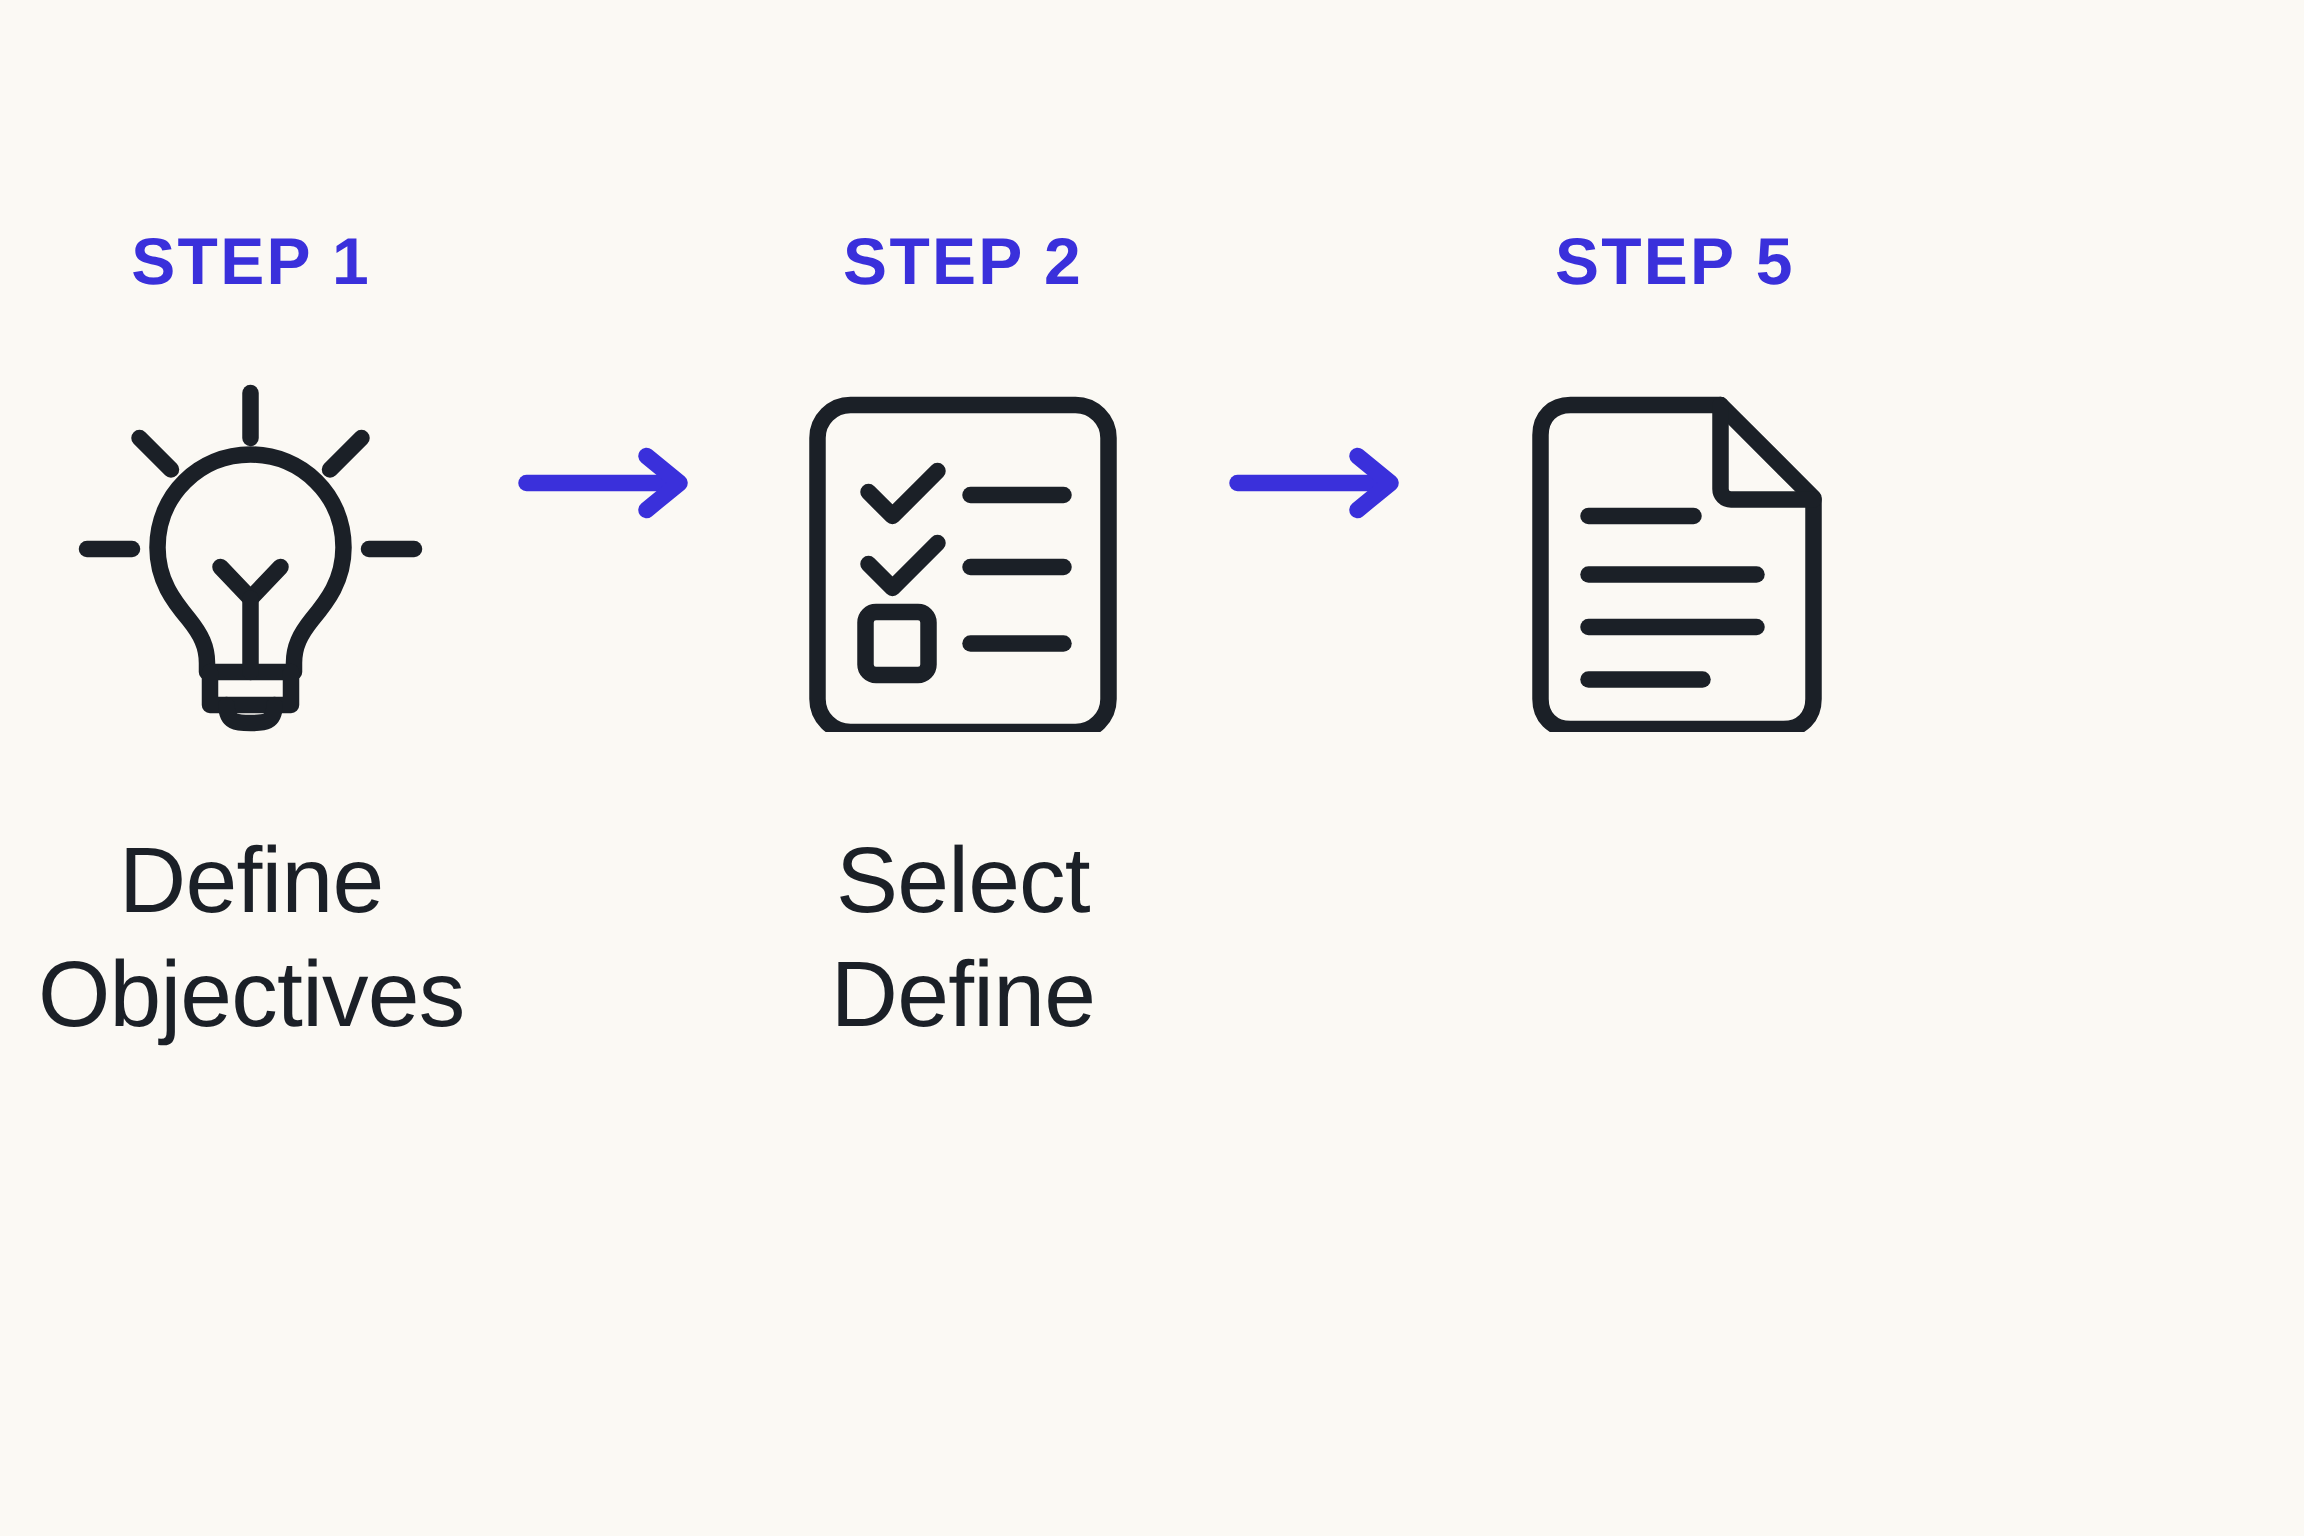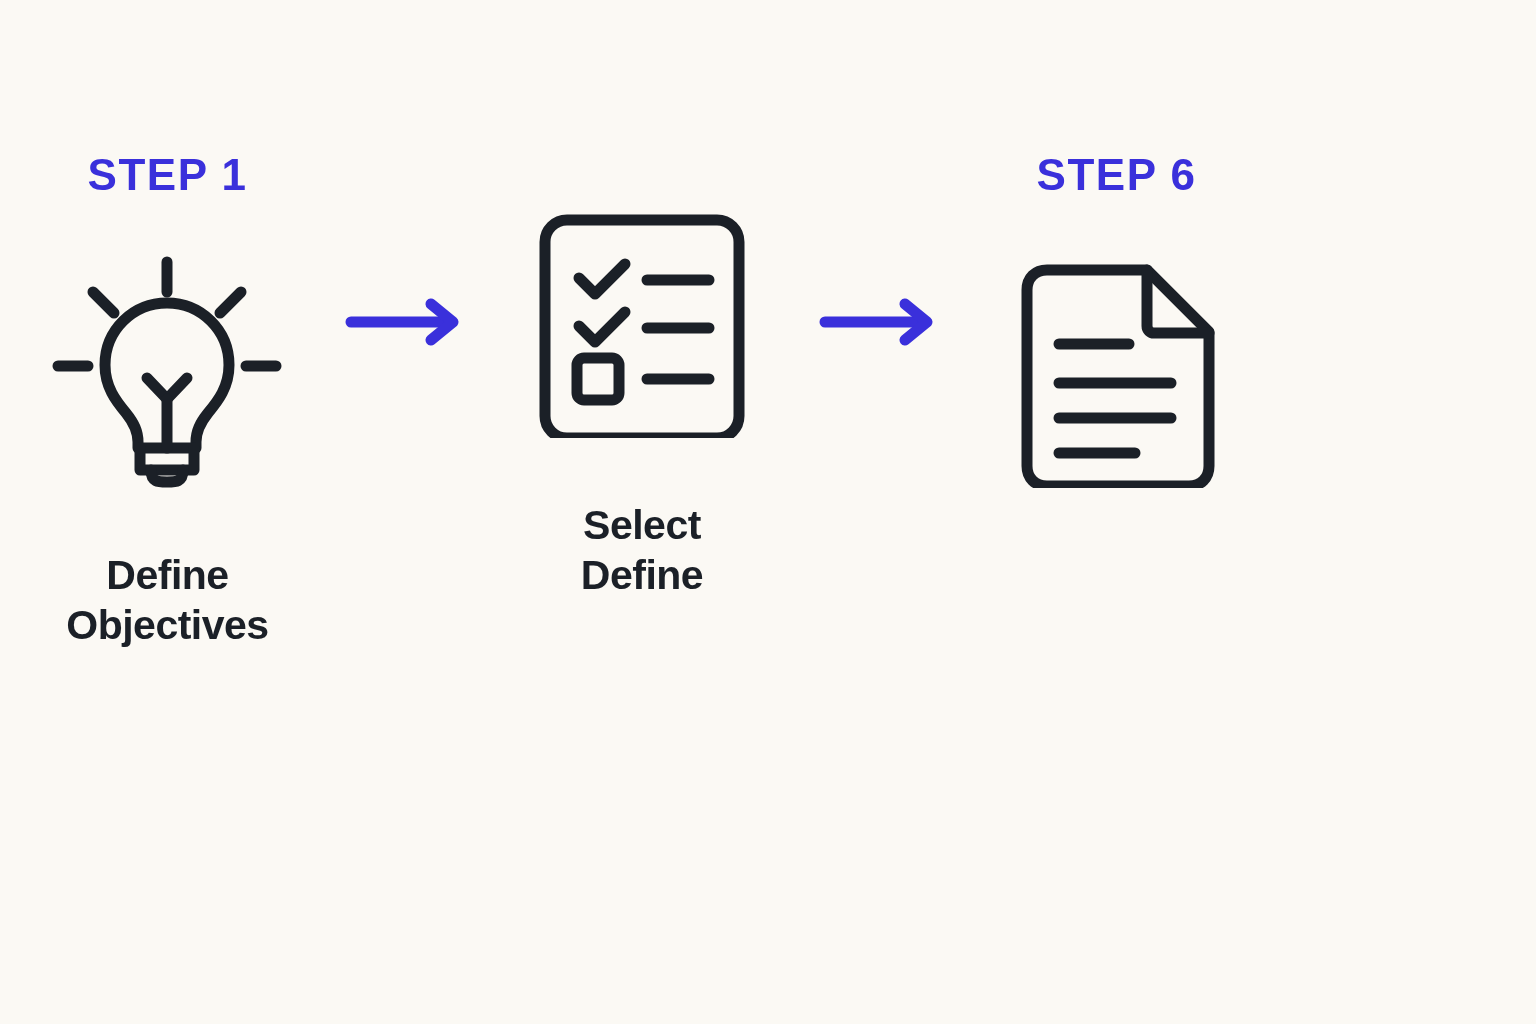--- a/index.html
+++ b/index.html
@@ -56,22 +56,22 @@
     height: 240px;
     display: flex;
     align-items: center;
     justify-content: center;
   }
   .icon-box svg {
     display: block;
   }
   .step-label {
     margin-top: 58px;
-    font-size: 41px;
-    font-weight: bold;
+    font-size: 62px;
+    font-weight: normal;
     line-height: 1.22;
     color: #1b2027;
     text-align: center;
     white-space: pre-line;
     letter-spacing: -0.5px;
   }
   .arrow-col {
     width: 150px;
     display: flex;
     align-items: center;
@@ -129,20 +129,21 @@
     <div class="arrow-col">
       <svg width="120" height="48" viewBox="0 0 120 48" fill="none" aria-hidden="true">
         <g stroke="#3a30db" stroke-width="11" stroke-linecap="round" stroke-linejoin="round" fill="none">
           <line x1="6" y1="24" x2="103" y2="24"></line>
           <path d="M86 6 L108 24 L86 42"></path>
         </g>
       </svg>
     </div>
 
     <div class="step-col">
+      <div class="step-eyebrow">STEP 2</div>
       <div class="icon-box">
         <svg width="206" height="232" viewBox="0 0 206 232" fill="none" aria-hidden="true">
           <g stroke="#1b2027" stroke-width="11" stroke-linecap="round" stroke-linejoin="round" fill="none">
             <rect x="6" y="14" width="194" height="218" rx="22" ry="22"></rect>
 
             <path d="M40 72 L56 88 L86 58"></path>
             <line x1="108" y1="74" x2="170" y2="74"></line>
 
             <path d="M40 120 L56 136 L86 106"></path>
             <line x1="108" y1="122" x2="170" y2="122"></line>
@@ -159,21 +160,21 @@
     <div class="arrow-col">
       <svg width="120" height="48" viewBox="0 0 120 48" fill="none" aria-hidden="true">
         <g stroke="#3a30db" stroke-width="11" stroke-linecap="round" stroke-linejoin="round" fill="none">
           <line x1="6" y1="24" x2="103" y2="24"></line>
           <path d="M86 6 L108 24 L86 42"></path>
         </g>
       </svg>
     </div>
 
     <div class="step-col">
-      <div class="step-eyebrow">STEP 6</div>
+      <div class="step-eyebrow">STEP 5</div>
       <div class="icon-box">
         <svg width="196" height="232" viewBox="0 0 196 232" fill="none" aria-hidden="true">
           <g stroke="#1b2027" stroke-width="11" stroke-linecap="round" stroke-linejoin="round" fill="none">
             <path d="M28 14
                      L128 14
                      L190 76
                      L190 210
                      C190 222 182 230 170 230
                      L28 230
                      C16 230 8 222 8 210

